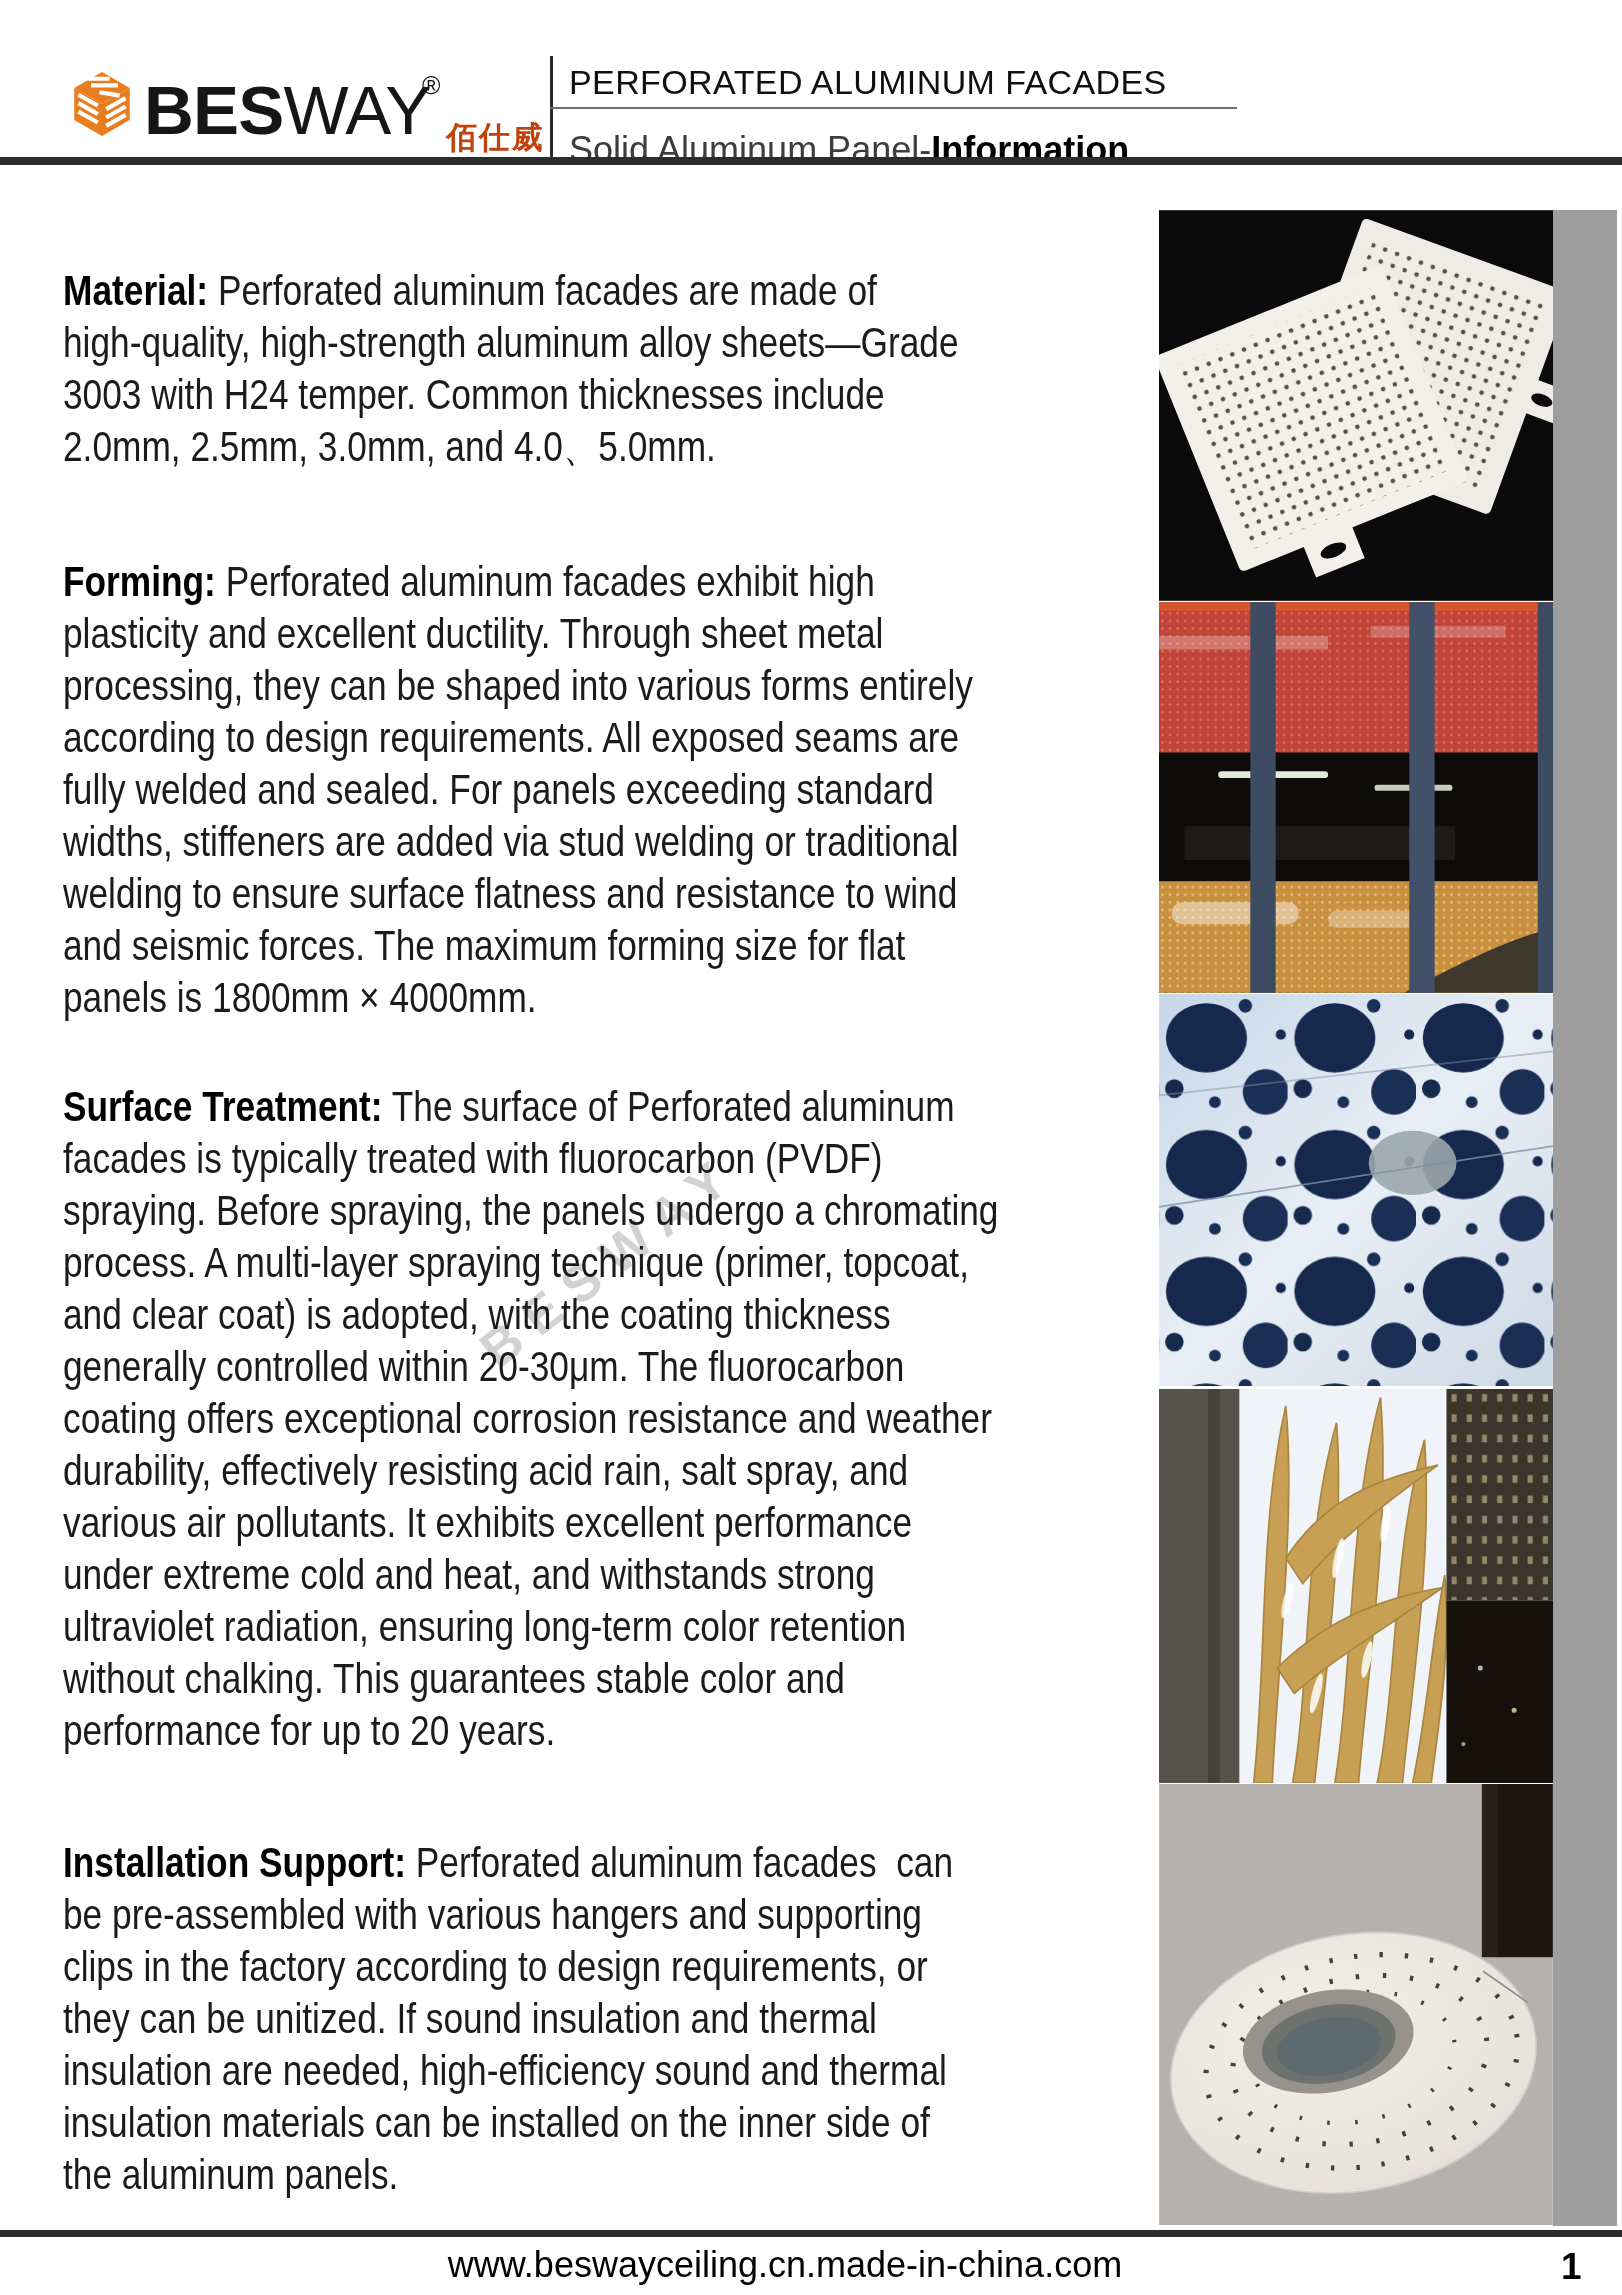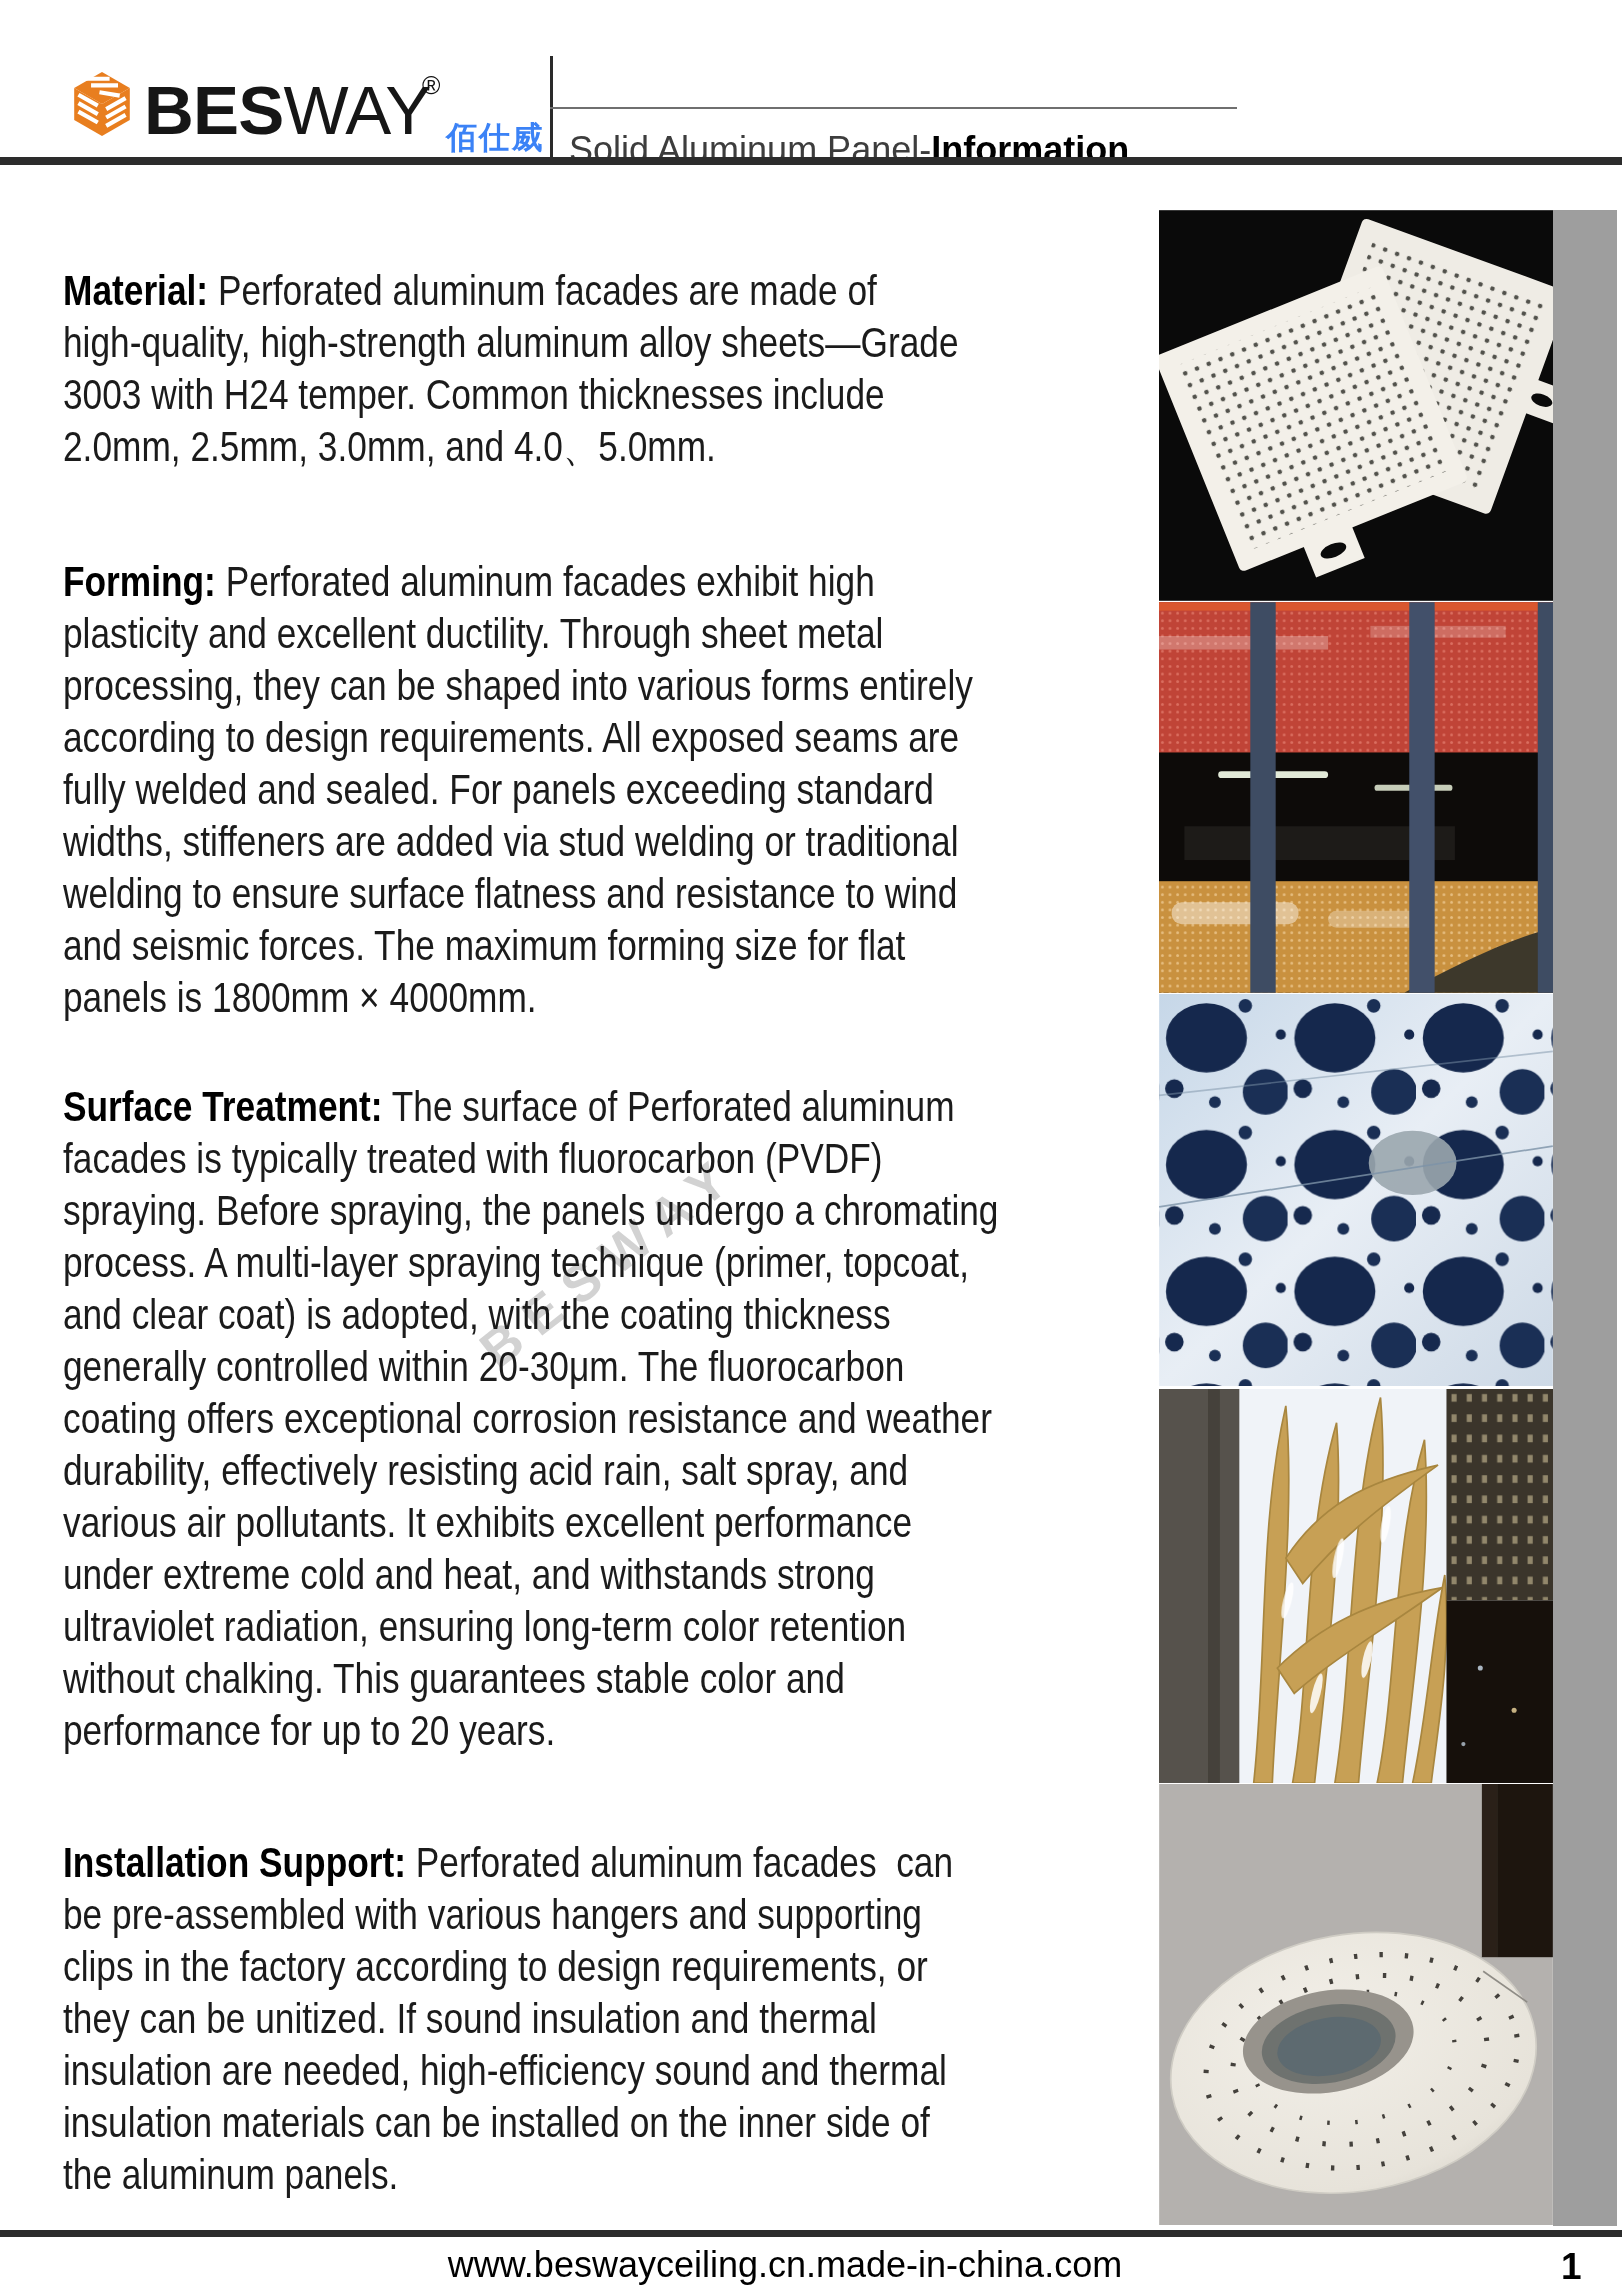--- a/index.html
+++ b/index.html
@@ -5,21 +5,21 @@
   html,body{margin:0;padding:0;background:#ffffff;}
   #page{position:relative;width:1622px;height:2295px;background:#fff;overflow:hidden;
         font-family:"Liberation Sans","DejaVu Sans",sans-serif;color:#161616;padding-left:48px;}
   .abs{position:absolute;}
 
   
   #brand-text{left:144px;top:76px;font-size:69px;line-height:1;letter-spacing:-0.8px;white-space:nowrap;}
   #brand-text .bold{font-weight:700;}
   #brand-text .reg{font-weight:400;}
   #reg-mark{left:422px;top:71px;font-size:25px;font-weight:400;color:#111;}
-  #brand-cn{left:446px;top:117px;font-size:31px;font-weight:700;letter-spacing:1.7px;color:#3b82f6;}
+  #brand-cn{left:446px;top:117px;font-size:31px;font-weight:700;letter-spacing:1.7px;color:#c2410c;}
   #header-divider{left:550px;top:56px;width:2.5px;height:103px;background:#2a2a2a;}
   #doc-title{left:569px;top:63px;font-size:34px;letter-spacing:0.4px;color:#101010;white-space:nowrap;}
   #title-rule{left:550px;top:107px;width:687px;height:1.7px;background:#6f6f6f;}
   #doc-subtitle{left:569px;top:129px;font-size:36px;color:#3d3d3d;white-space:nowrap;font-weight:300;}
   #doc-subtitle b{color:#000;font-weight:700;}
   #header-rule{left:0;top:157px;width:1622px;height:7.6px;background:#2c2c2c;}
 
   
   .para{left:63px;transform:scaleX(0.84);transform-origin:0 0;font-size:42px;line-height:52px;
         color:#1b1b1b;font-weight:400;}
@@ -54,20 +54,21 @@
       <path d="M12,8 L42,8 M20,16 L52,16 M30,24 L54,28" stroke="#fff" stroke-width="5" fill="none"></path>
       <path d="M5,27 L28,40 M5,37 L28,50 M5,47 L28,60" stroke="#fff" stroke-width="5" fill="none"></path>
       <path d="M38,44 L61,31 M38,54 L61,41 M38,64 L61,51" stroke="#fff" stroke-width="5" fill="none"></path>
     </svg>
   </div>
   <div class="abs" id="brand-text"><span class="bold">BES</span><span class="reg">WAY</span></div>
   <div class="abs" id="reg-mark">®</div>
   <div class="abs" id="brand-cn">佰仕威</div>
 
   <div class="abs" id="header-divider"></div>
+  <div class="abs" id="doc-title">PERFORATED ALUMINUM FACADES</div>
   <div class="abs" id="title-rule"></div>
   <div class="abs" id="doc-subtitle"><span>Solid Aluminum Panel-</span><b>Information</b></div>
   <div class="abs" id="header-rule"></div>
 
   <div class="abs" id="watermark">BESWAY</div>
 
   <section class="abs para" style="top:265px;">
     <div class="line"><b class="hd">Material:</b><span> Perforated aluminum facades are made of</span></div>
     <div class="line">high-quality, high-strength aluminum alloy sheets—Grade</div>
     <div class="line">3003 with H24 temper. Common thicknesses include</div>

